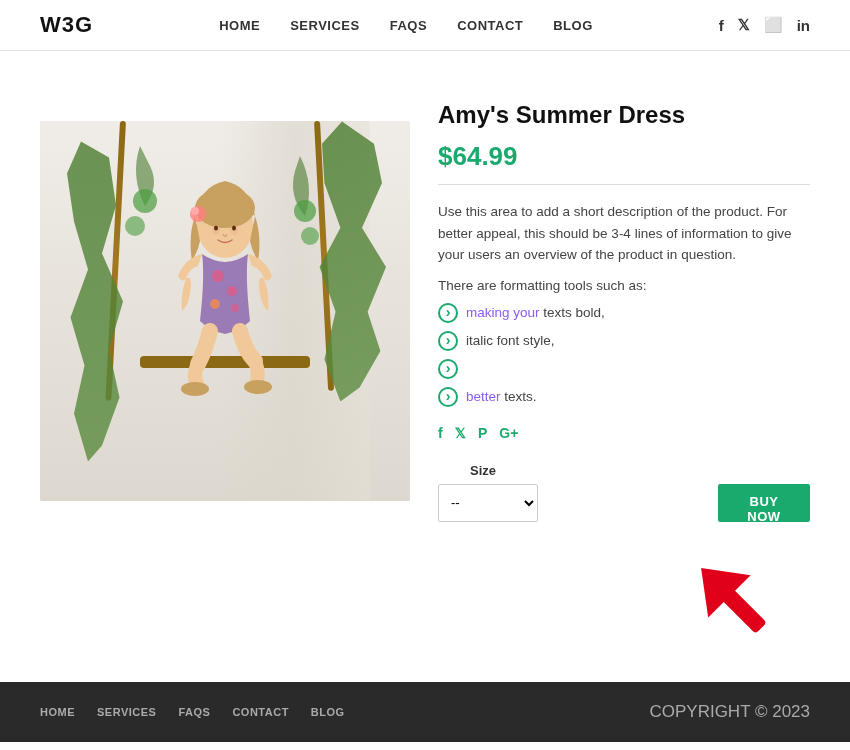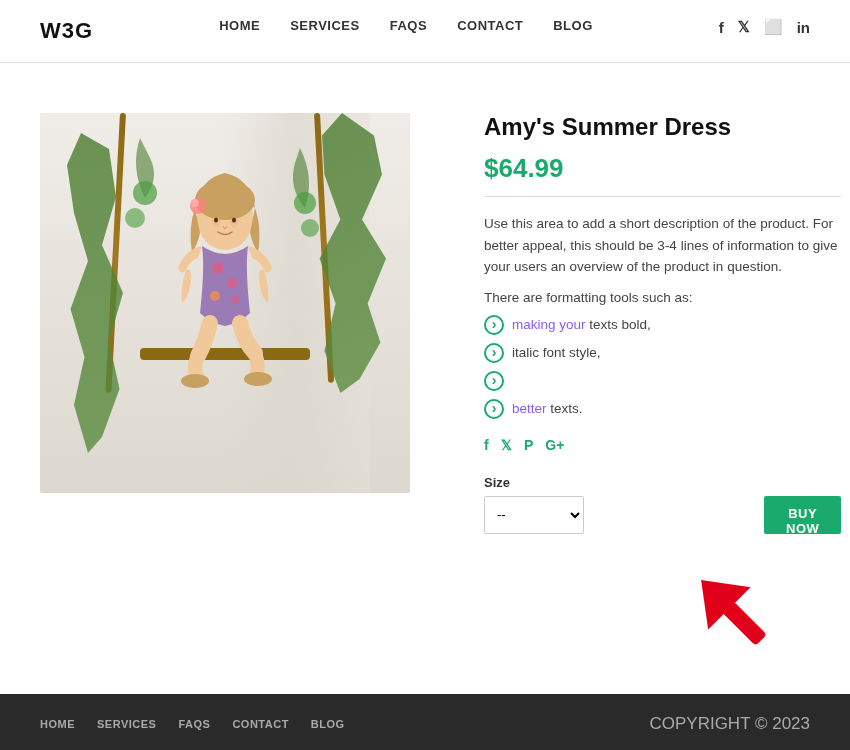--- a/index.html
+++ b/index.html
@@ -1,23 +1,23 @@
 <!DOCTYPE html>
 <html><head>
   <meta charset="utf-8">
   <style>
     * { margin: 0; padding: 0; box-sizing: border-box; }
     body { font-family: Arial, sans-serif; font-size: 14px; color: #333; background: #fff; width: 850px; min-height: 750px; }
 
     
     header {
       display: flex;
-      align-items: flex-start;
+      align-items: center;
       justify-content: space-between;
-      padding: 18px 40px;
+      padding: 12px 40px;
       border-bottom: 1px solid #e0e0e0;
     }
     .logo {
       font-weight: 900;
       font-size: 22px;
       color: #111;
       letter-spacing: 1px;
     }
     nav {
       display: flex;
@@ -39,21 +39,22 @@
       font-size: 15px;
       color: #333;
       text-decoration: none;
       font-weight: bold;
     }
 
     
     main {
       padding: 50px 40px 40px 40px;
       display: flex;
-      gap: 74px;
+      gap: 28px;
+      align-items: center;
     }
     .product-image {
       width: 370px;
       min-width: 370px;
       height: 380px;
       background: #e8e8e8;
       border-radius: 2px;
       overflow: hidden;
       position: relative;
     }
@@ -213,20 +214,21 @@
       display: flex;
       align-items: flex-end;
       gap: 20px;
     }
     .field-group label {
       display: block;
       font-size: 13px;
       font-weight: 600;
       margin-bottom: 6px;
       color: #333;
+      margin-left: 32px;
     }
     .size-select {
       width: 100px;
       height: 38px;
       border: 1px solid #ccc;
       padding: 0 8px;
       font-size: 13px;
       background: #fff;
       cursor: pointer;
       border-radius: 2px;

